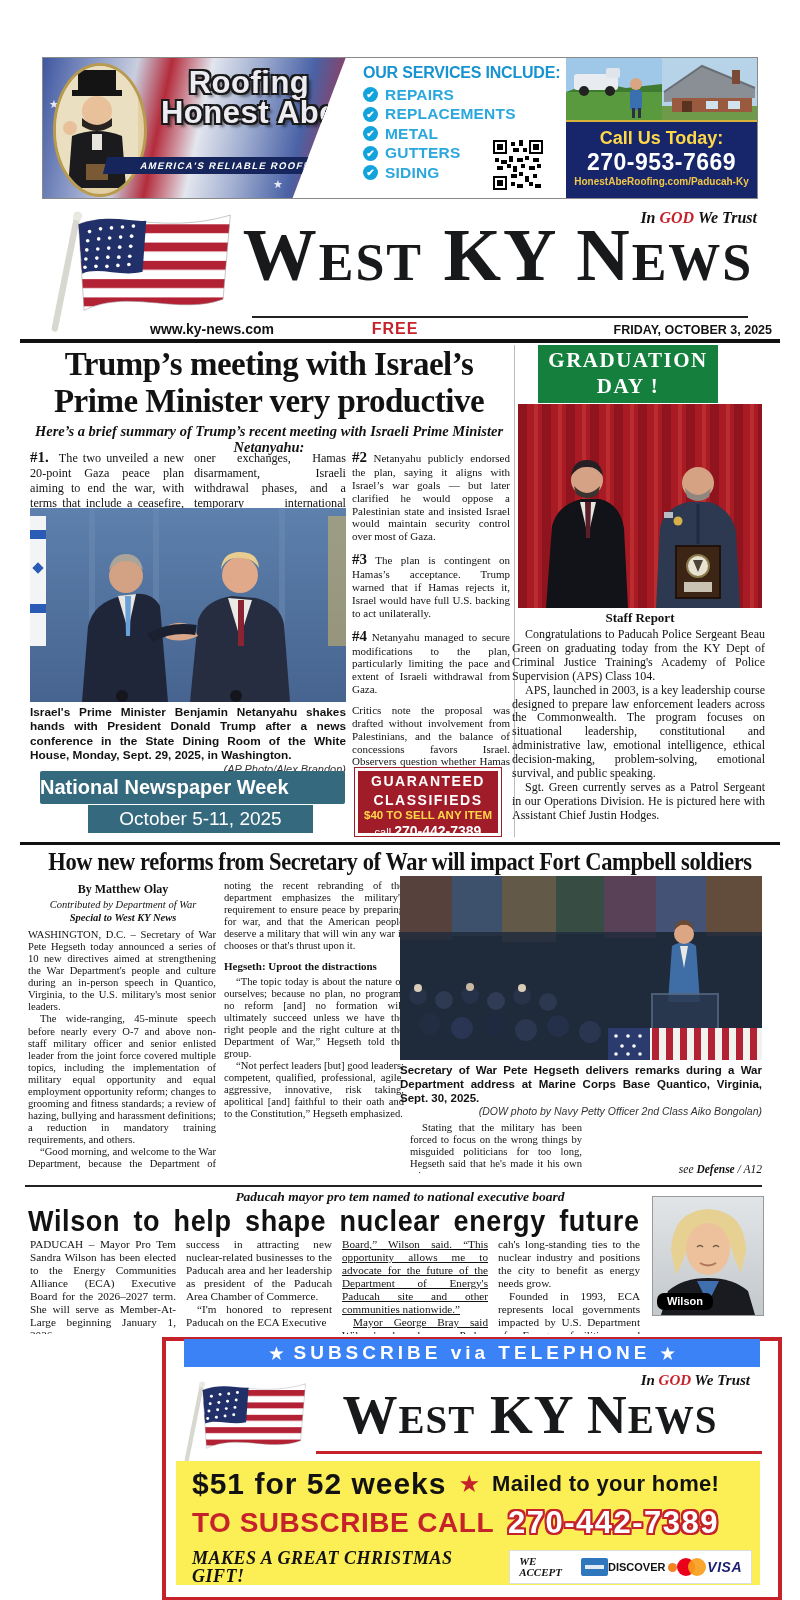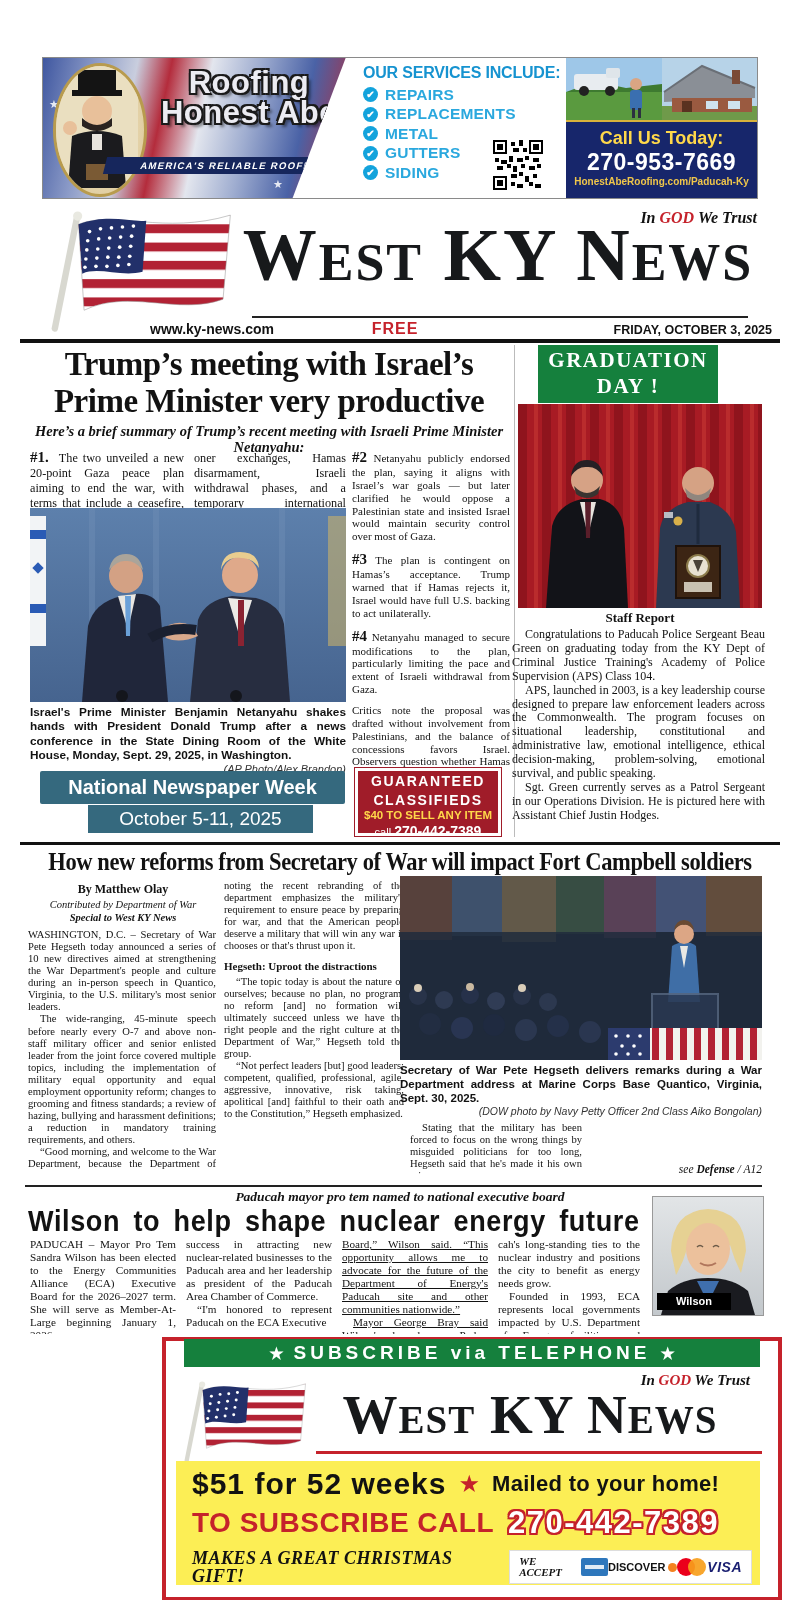--- a/index.html
+++ b/index.html
@@ -54,21 +54,21 @@
   #vrule{position:absolute;left:514px;top:345px;width:1px;height:492px;background:#bbb;}
 
   
   #gradbox{position:absolute;left:538px;top:345px;width:180px;height:58px;background:#15803d;color:#fff;text-align:center;font:700 21px/1.25 "Liberation Serif",serif;letter-spacing:1.5px;padding-top:2px;box-sizing:border-box;}
   #gphoto{position:absolute;left:518px;top:404px;width:244px;height:204px;overflow:hidden;}
   #gstaff{position:absolute;left:518px;top:610px;width:244px;text-align:center;font:700 13px "Liberation Serif",serif;}
   #gtext{position:absolute;left:512px;top:628px;width:253px;height:210px;overflow:hidden;}
   #gtext .bt{font-size:12px;line-height:1.16;text-indent:13px;}
 
   
-  #nnw1{position:absolute;left:40px;top:771px;width:305px;height:33px;background:#35697e;color:#fff;text-align:center;font:700 20px/33px "Liberation Sans",sans-serif;border-radius:2px;}
+  #nnw1{position:absolute;left:40px;top:771px;width:305px;height:33px;background:#35697e;color:#fff;text-align:left;font:700 20px/33px "Liberation Sans",sans-serif;border-radius:2px;}
   #nnw2{position:absolute;left:88px;top:805px;width:225px;height:28px;background:#35697e;color:#fff;text-align:center;font:400 19px/28px "Liberation Sans",sans-serif;}
   #clsf{position:absolute;left:355px;top:768px;width:146px;height:68px;background:#a01c29;border:3px solid #fff;box-shadow:0 0 0 1px #a01c29;text-align:center;color:#fff;box-sizing:border-box;}
   .clsf1{font:900 14px/1.12 "Liberation Sans",sans-serif;letter-spacing:1.5px;margin-top:3px;}
   .clsf3{color:#ffd84a;font:700 11.5px/1.2 "Liberation Sans",sans-serif;margin-top:1px;}
   .clsf4{font:400 11px/1.2 "Liberation Sans",sans-serif;}
   .clsfphone{font:800 14px "Liberation Sans",sans-serif;}
 
   
   #wrule{position:absolute;left:20px;top:842px;width:760px;height:3px;background:#111;}
   #whead{position:absolute;left:22px;top:849px;width:756px;text-align:center;font:700 22.5px/1 "Liberation Serif",serif;letter-spacing:-.4px;transform:scale(1,1.15);transform-origin:center top;}
@@ -93,25 +93,25 @@
   #xrule{position:absolute;left:25px;top:1185px;width:737px;height:2px;background:#222;}
   #xkick{position:absolute;left:40px;top:1189px;width:720px;text-align:center;font:italic 700 13.5px "Liberation Serif",serif;}
   #xhead{position:absolute;left:28px;top:1206px;width:622px;white-space:nowrap;font:700 26px/1 "Liberation Sans",sans-serif;letter-spacing:.6px;word-spacing:5px;transform:scale(1.04,1.12);transform-origin:left top;}
   .xt{font:11.2px/1.16 "Liberation Serif",serif;text-align:justify;margin:0;}
   .xind{text-indent:11px;}
   #xc1{position:absolute;left:30px;top:1238px;width:146px;height:96px;overflow:hidden;}
   #xc2{position:absolute;left:186px;top:1238px;width:146px;height:96px;overflow:hidden;}
   #xc3{position:absolute;left:342px;top:1238px;width:146px;height:96px;overflow:hidden;text-decoration:underline;}
   #xc4{position:absolute;left:498px;top:1238px;width:142px;height:96px;overflow:hidden;}
   #xphoto{position:absolute;left:652px;top:1196px;width:110px;height:118px;border:1px solid #999;overflow:hidden;}
-  #xlabel{position:absolute;left:4px;bottom:5px;background:#000;color:#fff;font:700 11px/1 "Liberation Sans",sans-serif;padding:3px 19px;}
+  #xlabel{position:absolute;left:4px;bottom:5px;background:#000;color:#fff;font:700 11px/1 "Liberation Sans",sans-serif;padding:3px 10px;border-radius:7px;}
 
   
   #sub{position:absolute;left:162px;top:1337px;width:612px;height:256px;border:4px solid #c5222b;background:#fff;}
-  #sbanner{position:absolute;left:18px;top:-2px;right:18px;height:28px;background:#15803d;color:#fff;text-align:center;font:900 19px/28px "Liberation Sans",sans-serif;letter-spacing:4px;}
+  #sbanner{position:absolute;left:18px;top:-2px;right:18px;height:28px;background:#3b82f6;color:#fff;text-align:center;font:900 19px/28px "Liberation Sans",sans-serif;letter-spacing:4px;}
   .sbstar{font-size:16px;letter-spacing:0;padding:0 10px;}
   #smotto{position:absolute;right:28px;top:32px;font:italic 700 15px/1 "Liberation Serif",serif;}
   #sflag{position:absolute;left:12px;top:34px;width:130px;height:92px;}
   #stitle{position:absolute;left:128px;top:46px;width:472px;text-align:center;font-family:"Liberation Serif",serif;font-weight:700;font-variant:small-caps;font-size:55px;line-height:1;letter-spacing:1px;color:#17191b;}
   #sunder{position:absolute;left:150px;top:110px;width:446px;height:3px;background:#c5222b;}
   #sybox{position:absolute;left:10px;top:120px;width:584px;height:124px;background:#fcee55;}
   #srow1{position:absolute;left:16px;top:8px;right:8px;display:flex;align-items:center;gap:12px;}
   .sprice{font:900 30px/1 "Liberation Sans",sans-serif;letter-spacing:1px;}
   .sstar{color:#c5222b;font-size:24px;line-height:1;}
   .snote{font:900 22px/1 "Liberation Sans",sans-serif;letter-spacing:.3px;}

